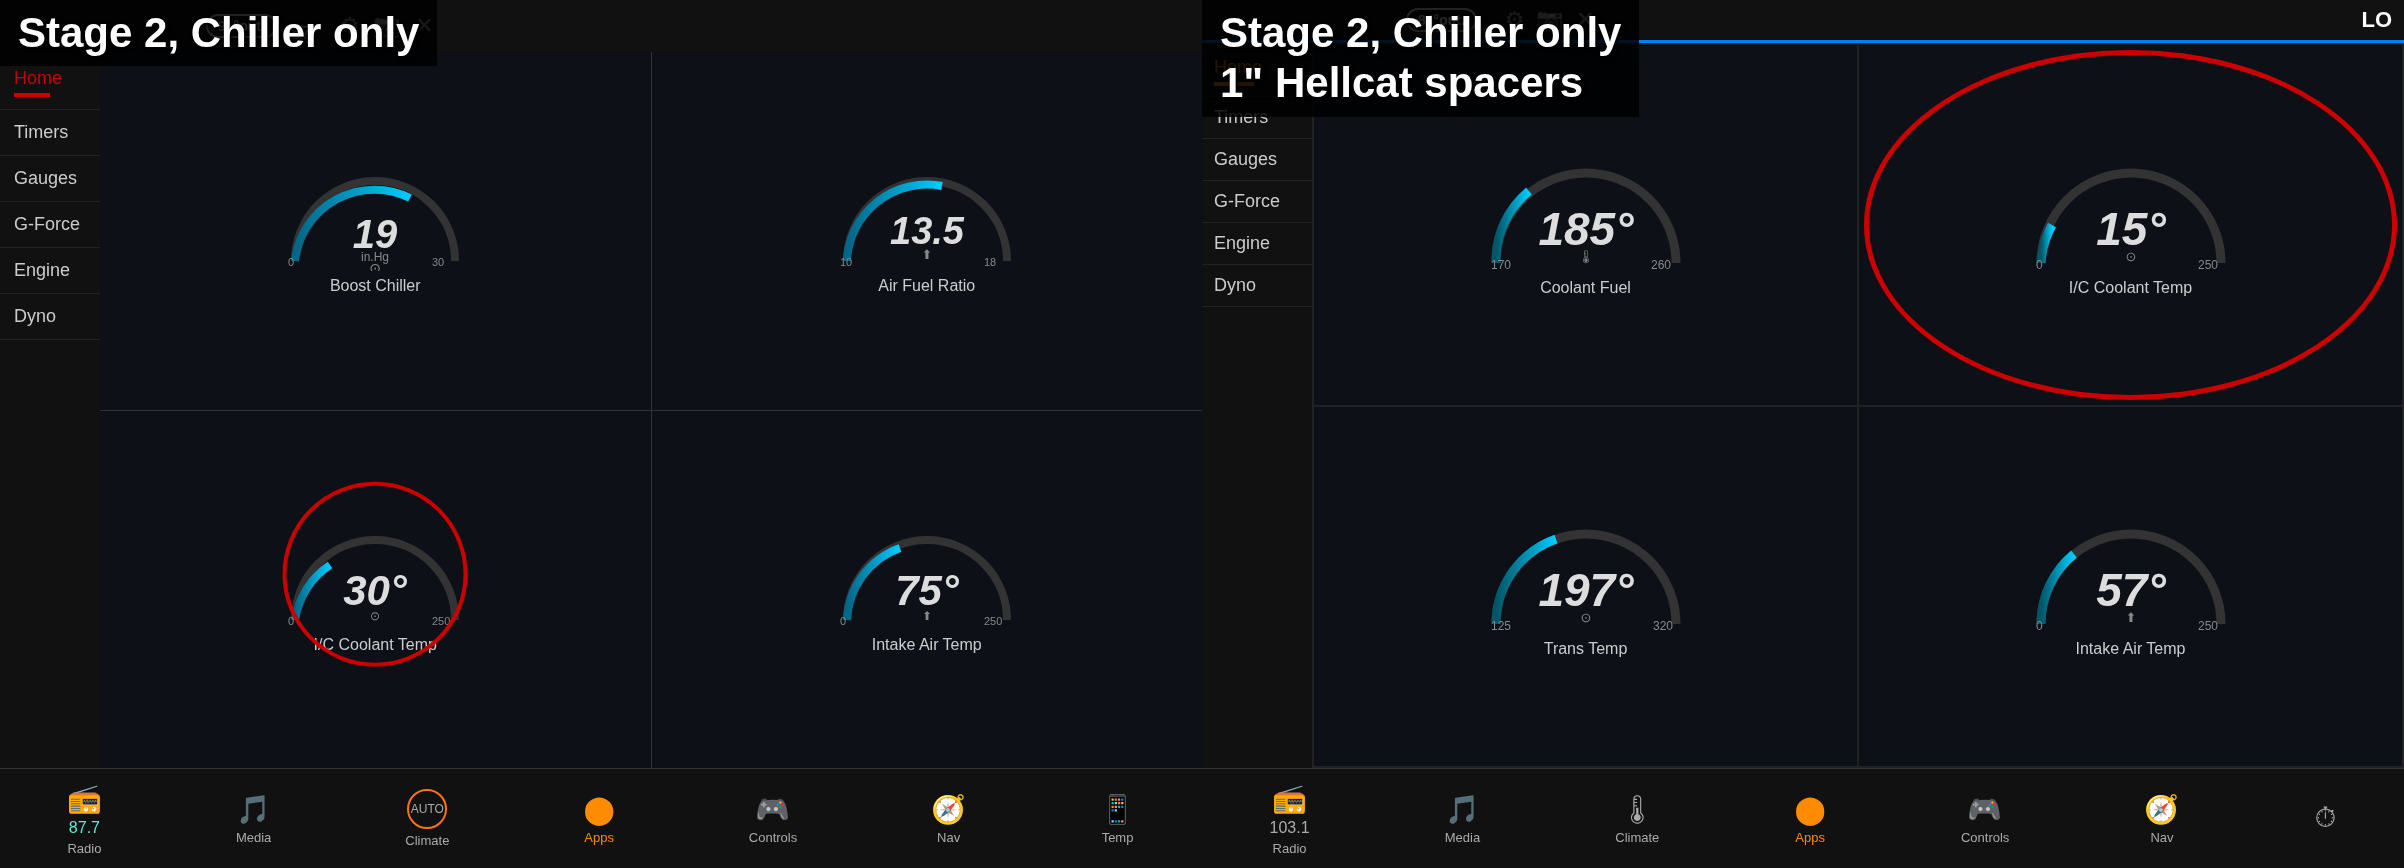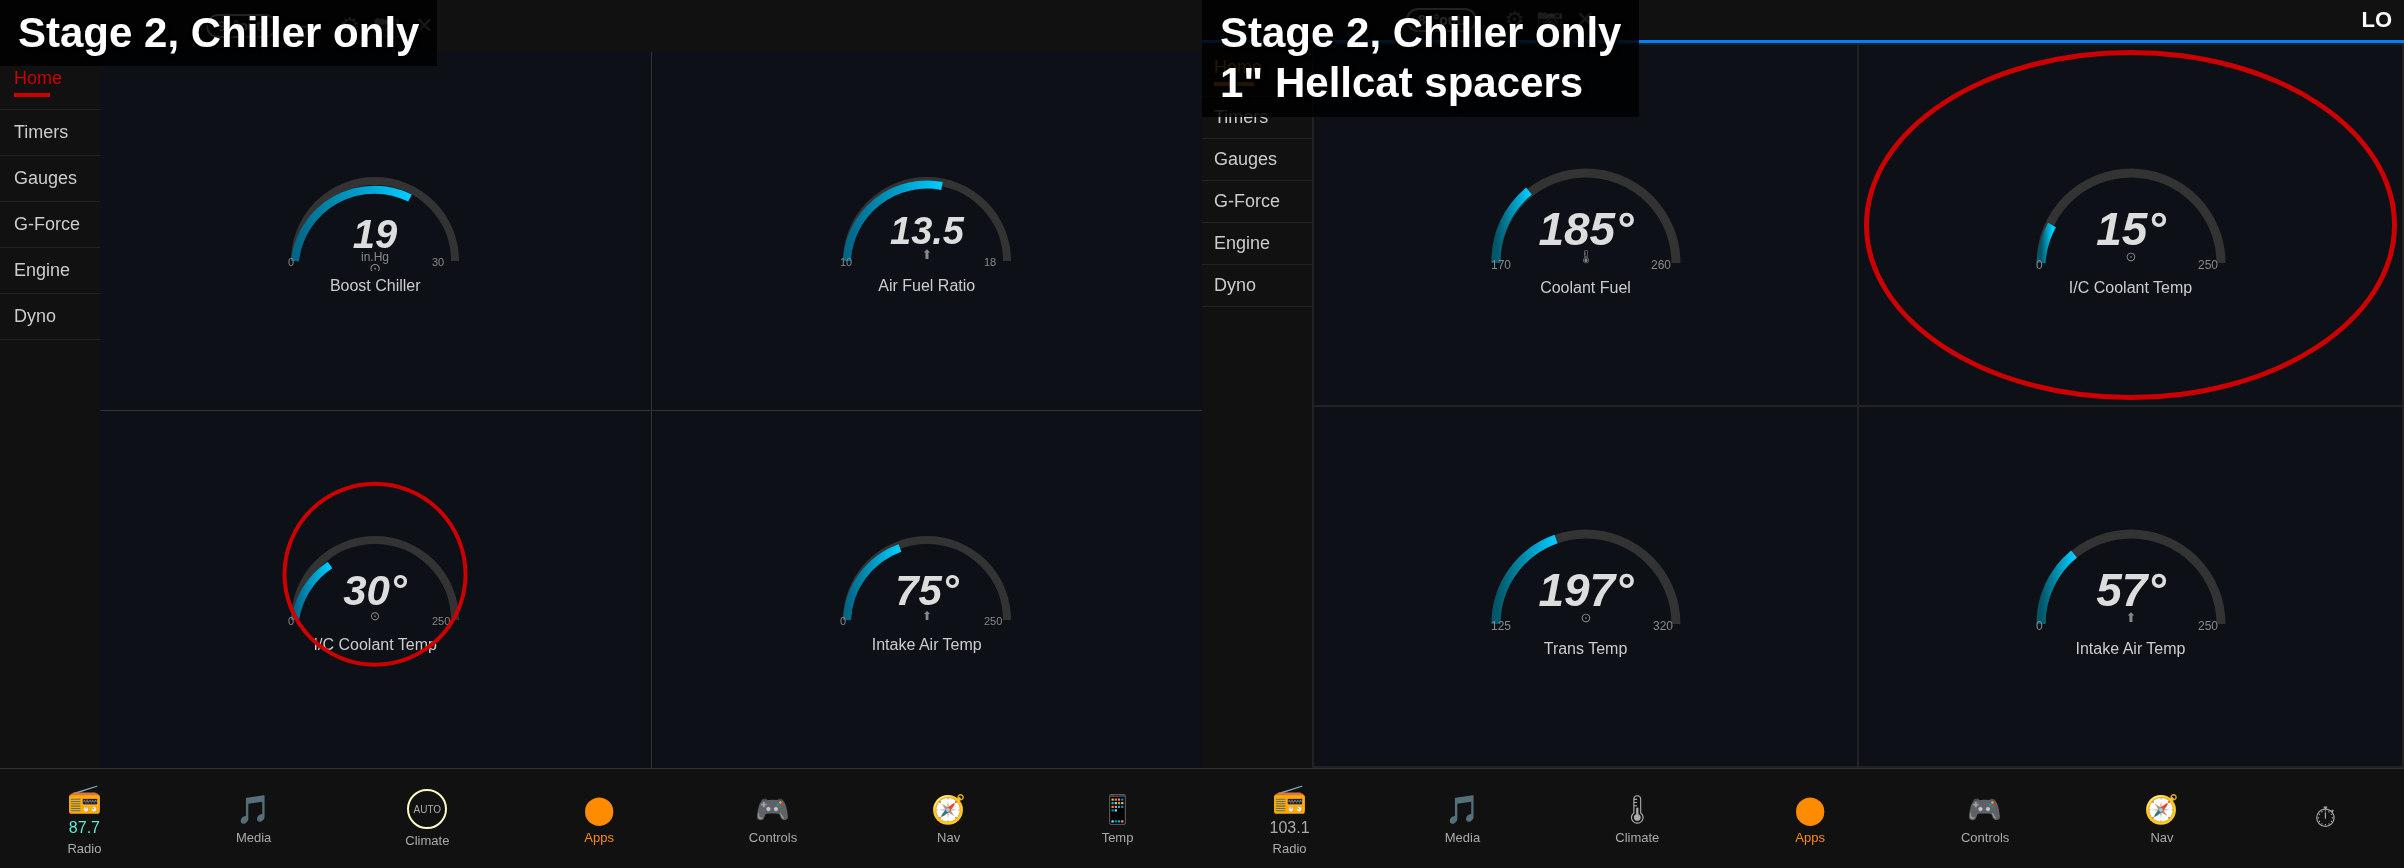--- a/index.html
+++ b/index.html
@@ -373,21 +373,21 @@
     <div class="bottom-item">
       <div class="bottom-icon">📻</div>
       <span style="color:#5eead4;font-size:16px;">87.7</span>
       <span style="color:#aaa;font-size:13px;">Radio</span>
     </div>
     <div class="bottom-item">
       <div class="bottom-icon">🎵</div>
       <span style="color:#aaa;font-size:13px;">Media</span>
     </div>
     <div class="bottom-item">
-      <div style="border:2px solid #fef9c3;border-radius:50%;width:40px;height:40px;display:flex;align-items:center;justify-content:center;color:#aaa;font-size:10px;">AUTO</div>
+      <div style="border:2px solid #f97316;border-radius:50%;width:40px;height:40px;display:flex;align-items:center;justify-content:center;color:#aaa;font-size:12px;">AUTO</div>
       <span style="color:#aaa;font-size:13px;">Climate</span>
     </div>
     <div class="bottom-item active-orange">
       <div class="bottom-icon orange">⬤</div>
       <span style="color:#ff8c00;font-size:13px;">Apps</span>
     </div>
     <div class="bottom-item">
       <div class="bottom-icon">🎮</div>
       <span style="color:#aaa;font-size:13px;">Controls</span>
     </div>

